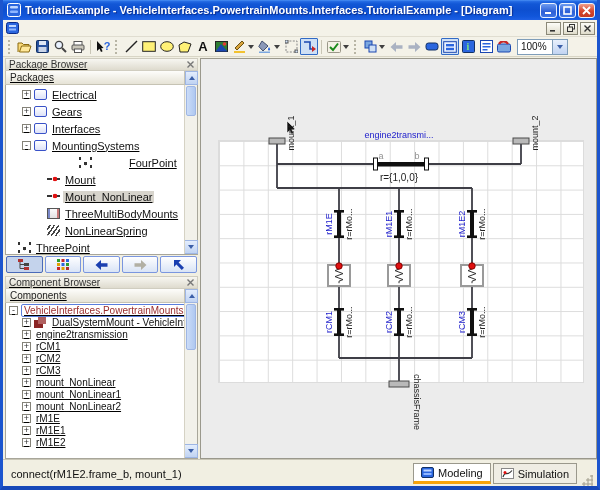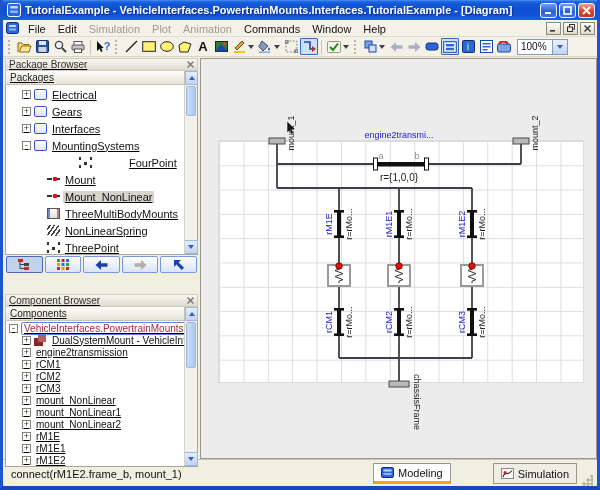--- a/index.html
+++ b/index.html
@@ -91,21 +91,21 @@
     background-size:24.4px 24.3px;border:1px solid #DCDCDC;}
   .dsvg{position:absolute;left:0;top:0;}
   .dlabel{position:absolute;font-size:9px;color:#222;white-space:nowrap;transform:translate(-50%,-50%);}
   .dlabel.rotccw{transform:translate(-50%,-50%) rotate(-90deg);}
   .dlabel.rotcw{transform:translate(-50%,-50%) rotate(90deg);}
   .dlabel.blue{color:#2121CC;}
   .dlabel.gray{color:#909090;}
   
   .statusbar{height:28px;display:flex;align-items:center;background:#F1EFE2;border-top:1px solid #C9C6B6;padding:0 4px;}
   .statusmsg{font-size:11px;color:#111;padding-left:4px;flex:1;}
-  .tabs{display:flex;align-items:center;height:22px;gap:40px;}
+  .tabs{display:flex;align-items:center;height:22px;}
   .tab{display:flex;align-items:center;height:21px;padding:0 7px;font-size:11px;color:#111;
     border:1px solid #9A988C;background:#EFEDE4;margin-left:2px;}
   .tab.active{background:#FFFFFF;border-bottom:3px solid #F7A30B;}
   .tab svg{margin-right:4px;}
   .rgrip{width:12px;height:12px;margin-left:4px;align-self:flex-end;
     background:radial-gradient(circle at 3px 9px,#B5B2A2 0 1.4px,transparent 2px),
                radial-gradient(circle at 7px 9px,#B5B2A2 0 1.4px,transparent 2px),
                radial-gradient(circle at 7px 5px,#B5B2A2 0 1.4px,transparent 2px),
                radial-gradient(circle at 11px 9px,#B5B2A2 0 1.4px,transparent 2px),
                radial-gradient(circle at 11px 5px,#B5B2A2 0 1.4px,transparent 2px),
@@ -139,21 +139,20 @@
         </svg>
       </span>
   </div>
 
   <div class="menubar">
     <svg class="mdicon" viewBox="0 0 13 12">
       <rect x="0.5" y="0.5" width="12" height="11" rx="2" fill="#2B66DE" stroke="#0A2A8A"></rect>
       <rect x="3" y="3" width="7" height="2" fill="#BFD6FF"></rect>
       <rect x="3" y="6.5" width="7" height="2" fill="#8FB6FF"></rect>
     </svg>
-    <span><span class="mi">File</span><span class="mi">Edit</span><span class="mi dis">Simulation</span><span class="mi dis">Plot</span><span class="mi dis">Animation</span><span class="mi">Commands</span><span class="mi">Window</span><span class="mi">Help</span></span>
     <span class="mdi-btns">
       <span class="mdi-btn">
           <svg width="7" height="7" viewBox="0 0 7 7">
             <rect x="0" y="5" width="5" height="1.6" fill="#333"></rect>
           </svg>
         </span>
       <span class="mdi-btn">
           <svg width="8" height="8" viewBox="0 0 8 8">
             <rect x="2.5" y="0.5" width="5" height="4.5" fill="none" stroke="#333"></rect>
             <rect x="0.5" y="3" width="5" height="4.5" fill="#EDEBE0" stroke="#333"></rect>
@@ -383,21 +382,21 @@
               <div class="prow" style="padding-left: 29px;">
                 <span class="noexp"></span>
                 <span class="ic ic-multibody"></span>
                 <span class="lbl">ThreeMultiBodyMounts</span>
               </div>
               <div class="prow" style="padding-left: 29px;">
                 <span class="noexp"></span>
                 <span class="ic ic-spring"></span>
                 <span class="lbl">NonLinearSpring</span>
               </div>
-              <div class="prow" style="padding-left: 29px;">
+              <div class="prow" style="">
                 <span class="noexp"></span>
                 <span class="ic ic-points"></span>
                 <span class="lbl">ThreePoint</span>
               </div>
             </div>
           <div class="scrollcol">
             <div class="thumb"></div>
             <div class="scroll-track"></div>
             <span class="sbtn" style="border-left:none">
                 <span class="arrow arr-dn"></span>
@@ -437,21 +436,21 @@
               </svg>
             </span>
           <span class="pbtn">
               <svg width="12" height="11" viewBox="0 0 12 11">
                 <path d="M1 1 L8 1 L5.6 3.4 L11 8.8 L8.8 11 L3.4 5.6 L1 8 Z" fill="#1A3FB0"></path>
               </svg>
             </span>
         </div>
       </div>
 
-      <div class="panel" style="flex:1;margin-top:21px">
+      <div class="panel" style="flex:1;margin-top:3px">
         <div class="panel-title">
           <span>Component Browser</span>
           <span class="x"><svg width="7" height="7" viewBox="0 0 7 7">
                 <path d="M0.5 0.5 L6.5 6.5 M6.5 0.5 L0.5 6.5" stroke="#777" stroke-width="1.4"></path>
               </svg></span>
         </div>
         <div class="colhdr-row">
           <span class="colhdr">Components</span>
           <span class="sbtn">
               <span class="arrow arr-up"></span>

